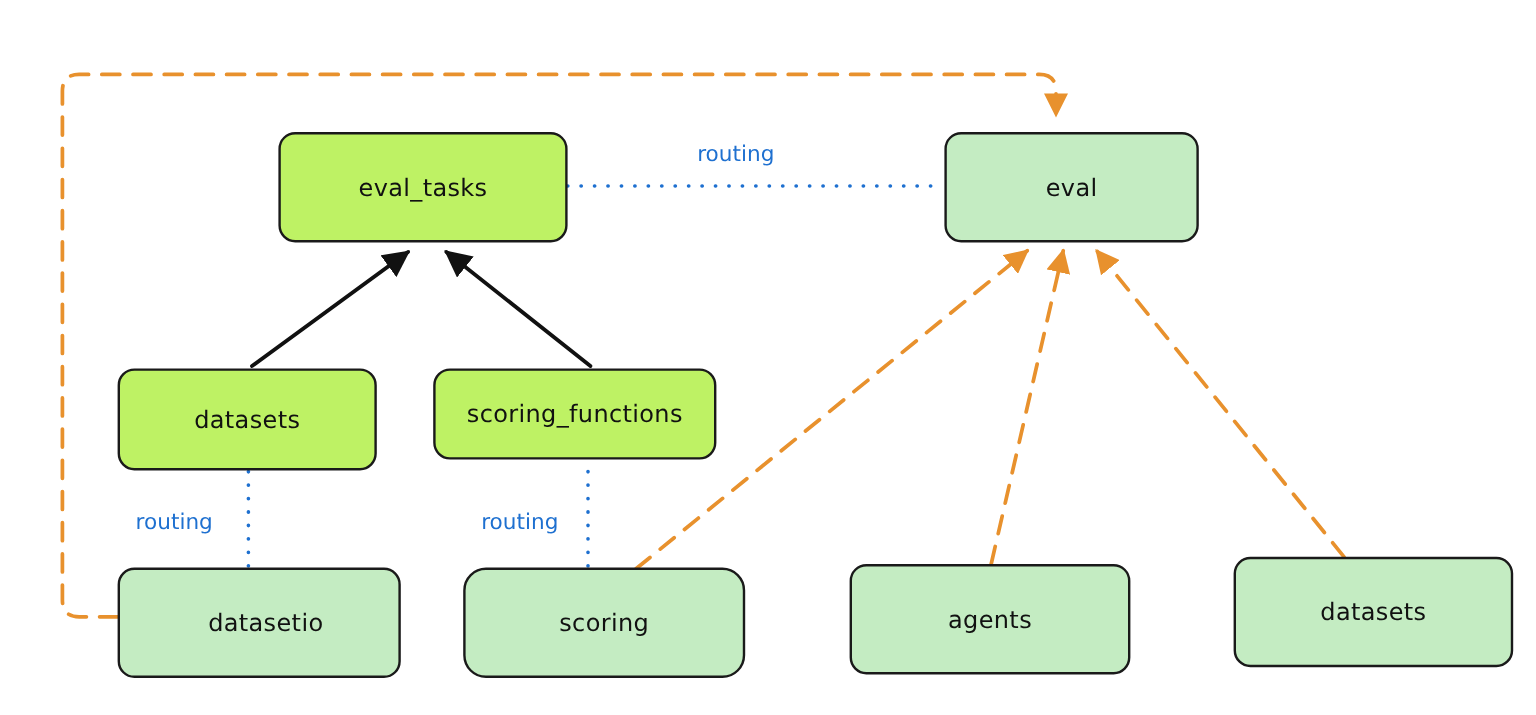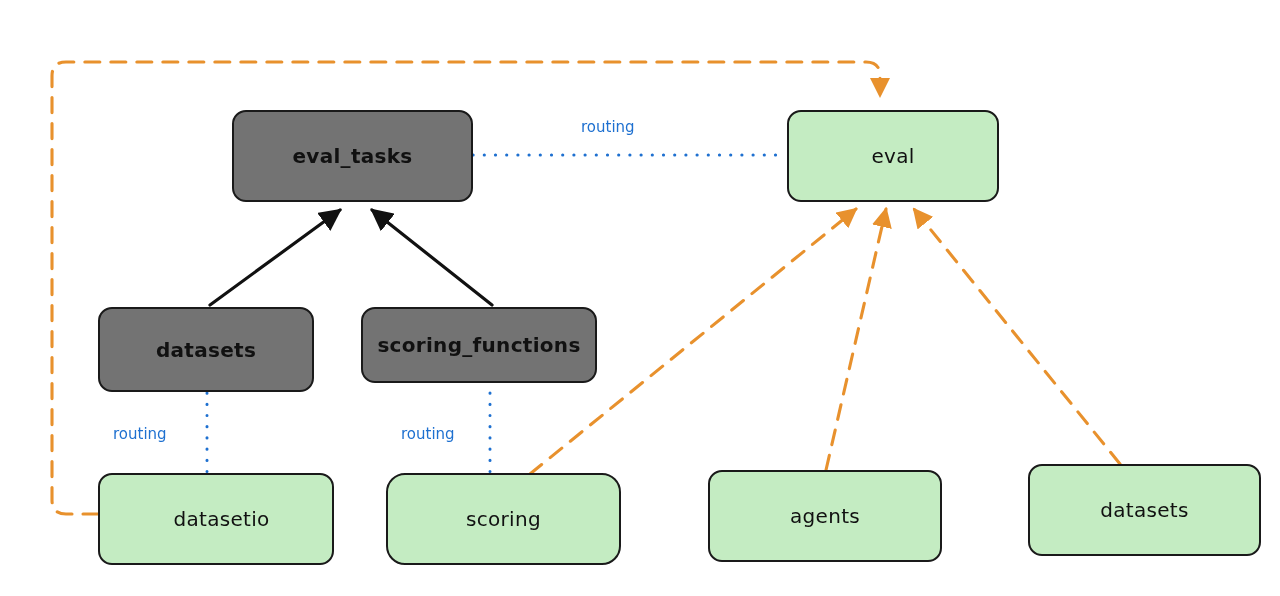--- a/index.html
+++ b/index.html
@@ -38,27 +38,27 @@
     text-align: center;
   }
   .node .node-label {
     font-family: "DejaVu Sans", sans-serif;
     font-size: 20px;
     color: #111111;
     letter-spacing: 0.3px;
     line-height: 1.1;
     white-space: nowrap;
   }
-  .node-blue { background: #737373; font-weight: bold; }
+  .node-blue { background: #bef264; }
   .node-green { background: #c4ecc2; }
 
   .edge-label {
     position: absolute;
     font-family: "DejaVu Sans", sans-serif;
-    font-size: 15px;
+    font-size: 18px;
     color: #1e70d0;
     white-space: nowrap;
     background: #ffffff;
     padding: 0 3px;
   }
 </style>
 </head>
 <body>
 
 <div id="diagram-root">

